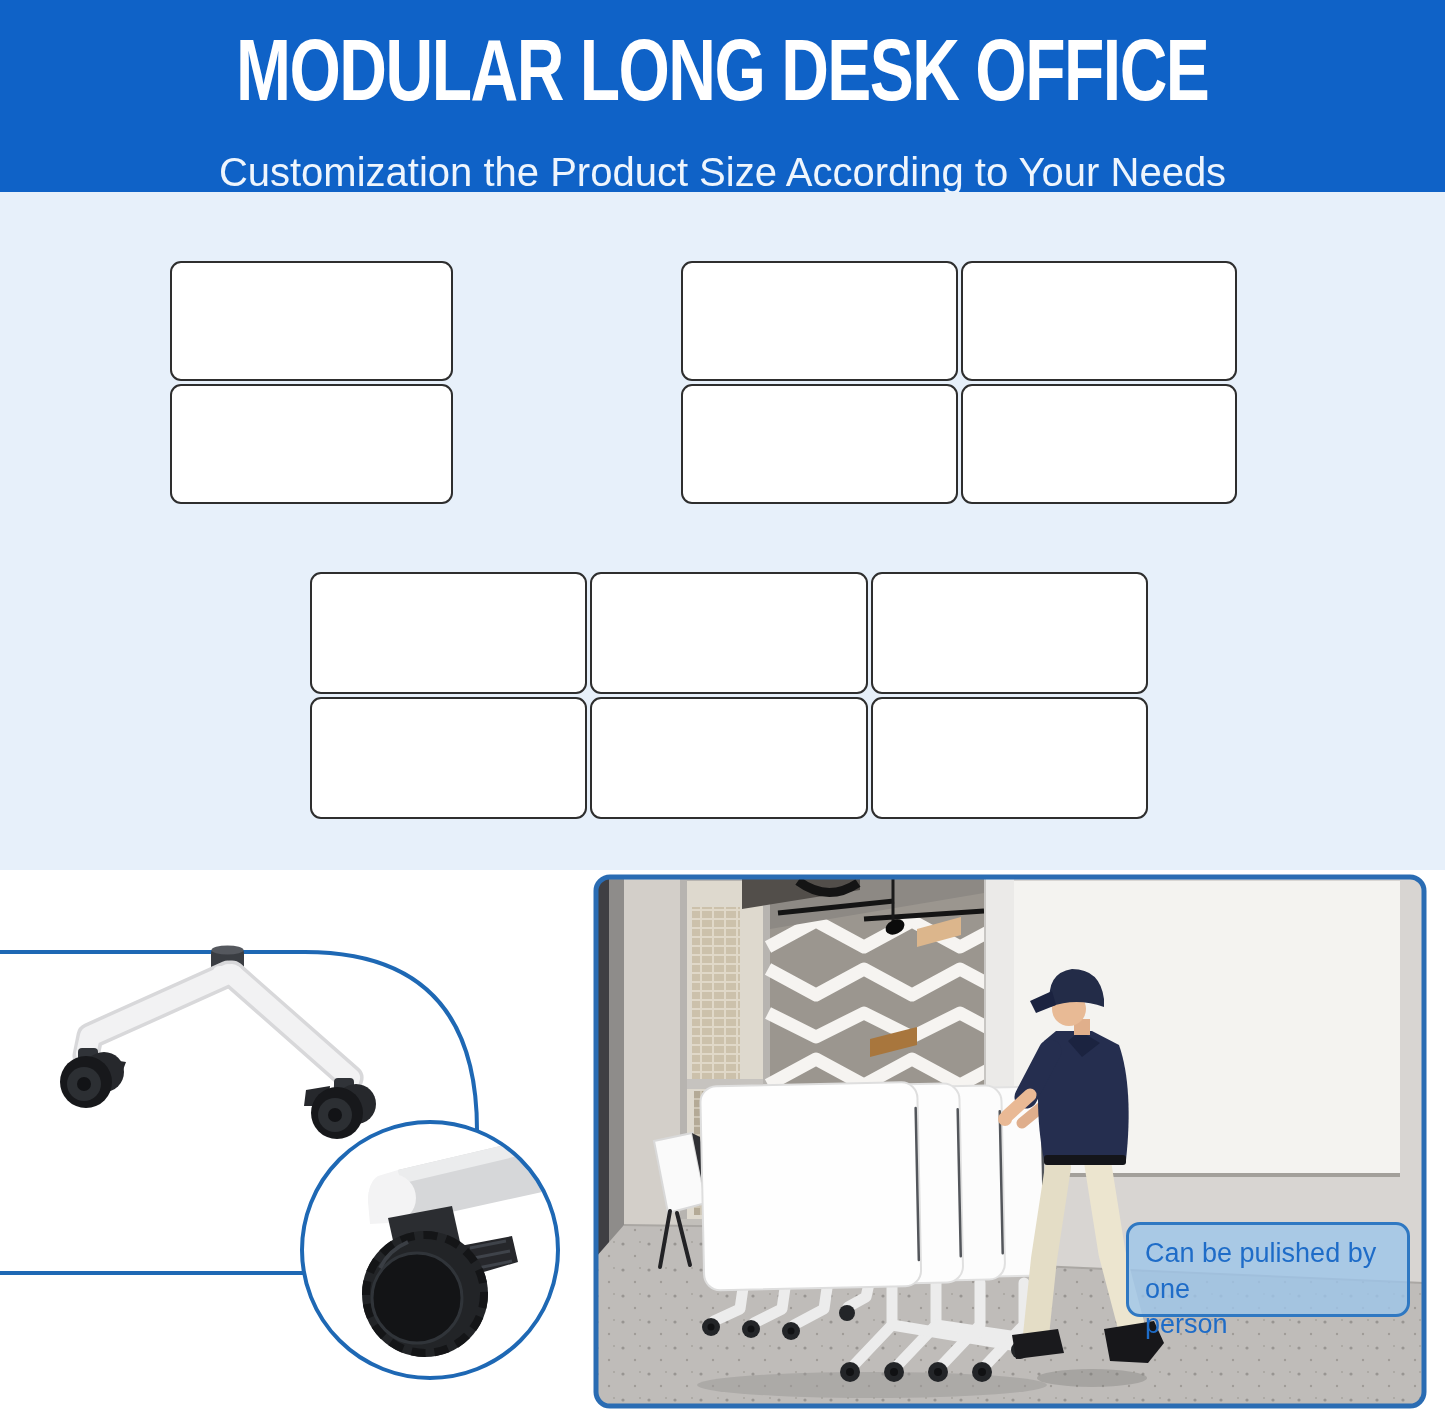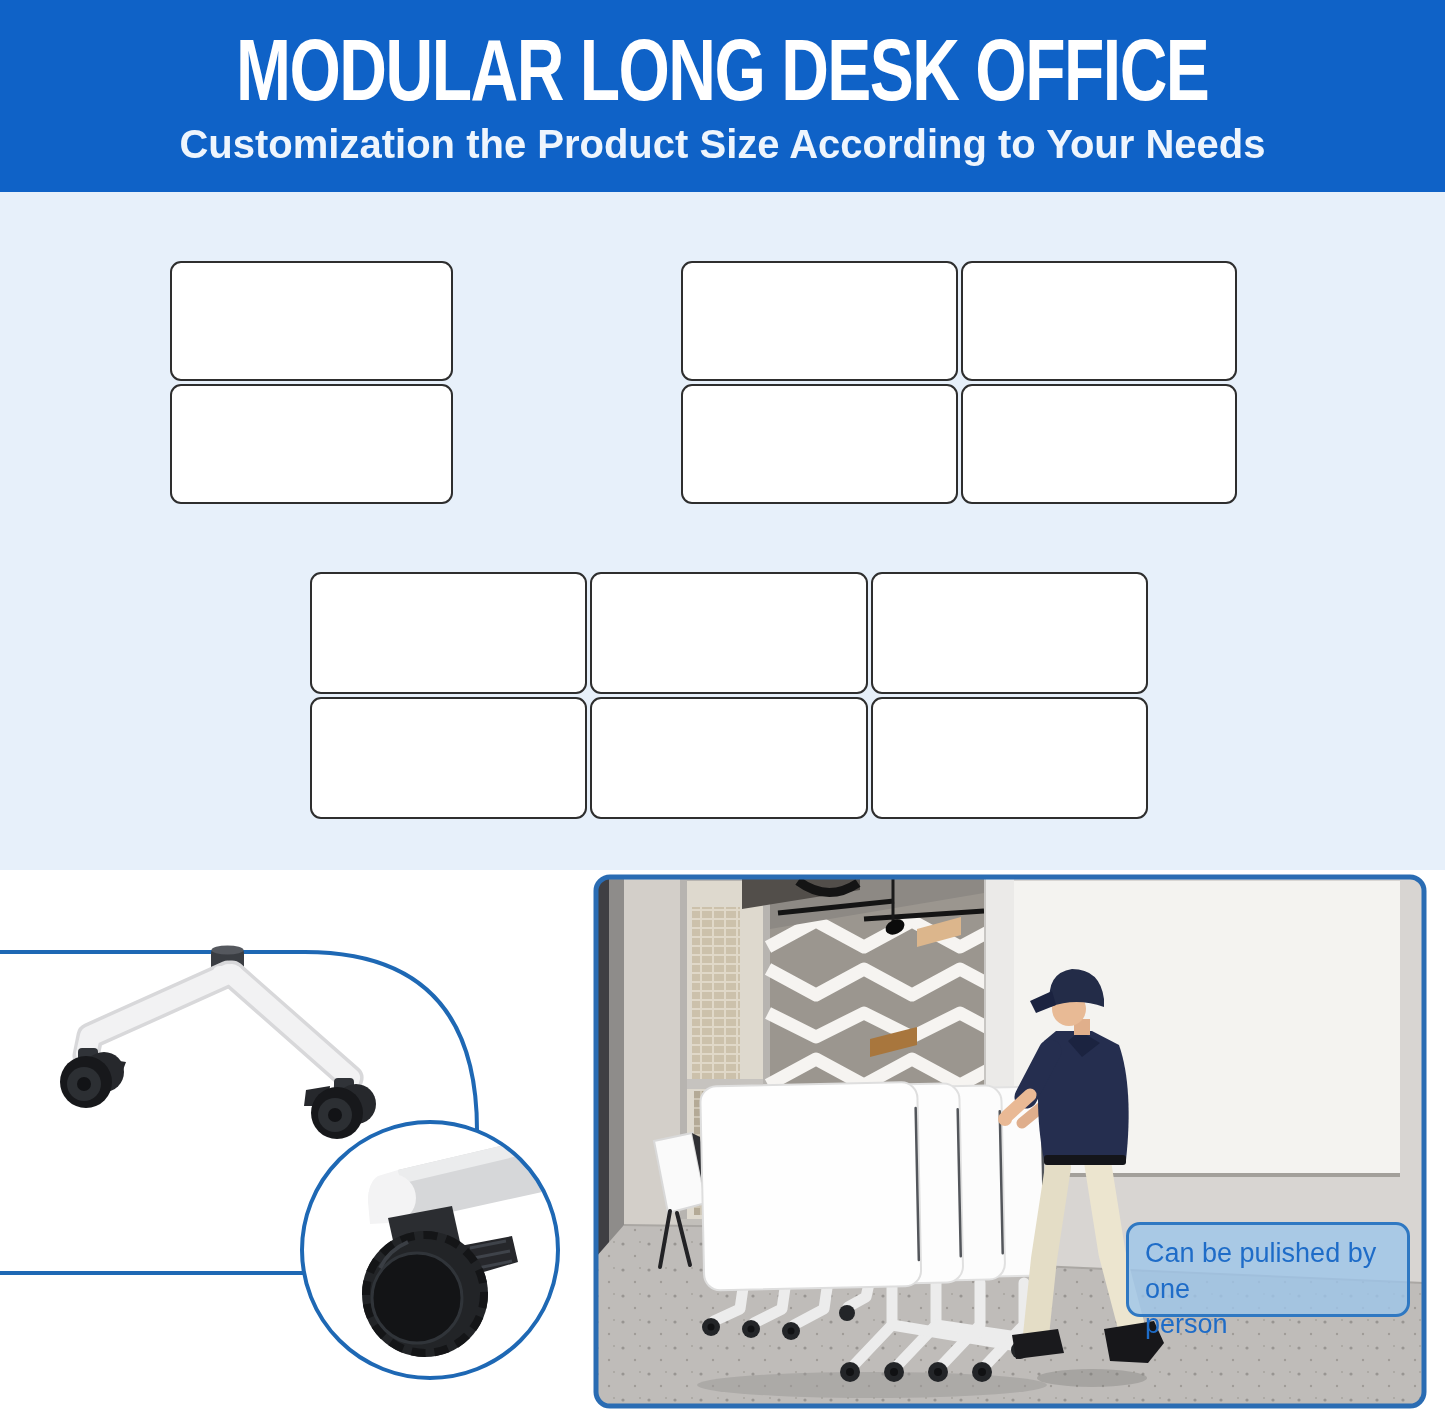--- a/index.html
+++ b/index.html
@@ -2,25 +2,25 @@
 <html style="--page-bg: #ffffff; --header-bg: #0f62c7; --title-color: #ffffff; --subtitle-color: #eef5fd; --diagram-bg: #e7f0fa; --desk-fill: #ffffff; --desk-border: #2e2e2e; --accent: #1e68b4; --panel-border: #2a6cb3; --callout-bg: rgba(157,198,234,0.8); --callout-border: #2f78c2; --callout-text: #1e6cc8;"><head>
 <meta charset="utf-8">
 <style>
   html,body{margin:0;padding:0;background:#fff;}
   .page{position:relative;width:1445px;height:1412px;overflow:hidden;
         font-family:"Liberation Sans",sans-serif;background:var(--page-bg,#ffffff);}
 
   
   .header{position:absolute;left:0;top:0;width:1445px;height:192px;
           background:var(--header-bg,#0f62c7);display:flex;flex-direction:column;
-          align-items:center;justify-content:flex-start;}
+          align-items:center;justify-content:flex-start;gap:36px;}
   .title{margin-top:26px;white-space:nowrap;font-weight:700;font-size:88px;line-height:1;
          letter-spacing:-2px;color:var(--title-color,#fff);
          transform:scaleX(0.75);transform-origin:center;}
-  .subtitle{margin-top:8px;white-space:nowrap;font-weight:700;font-size:40px;
+  .subtitle{margin-top:0;white-space:nowrap;font-weight:400;font-size:40px;
             color:var(--subtitle-color,#eef5fd);letter-spacing:0px;}
 
   
   .diagram-section{position:absolute;left:0;top:192px;width:1445px;height:678px;
                    background:var(--diagram-bg,#e7f0fa);}
   .desk-grid{position:absolute;display:grid;gap:3px;}
   #desk-group-1{left:170px;top:69px;width:283px;height:243px;}
   #desk-group-2{left:681px;top:69px;width:556px;height:243px;}
   #desk-group-3{left:310px;top:380px;width:838px;height:247px;}
   .desk-cell{background:var(--desk-fill,#fff);border:2px solid var(--desk-border,#2e2e2e);

